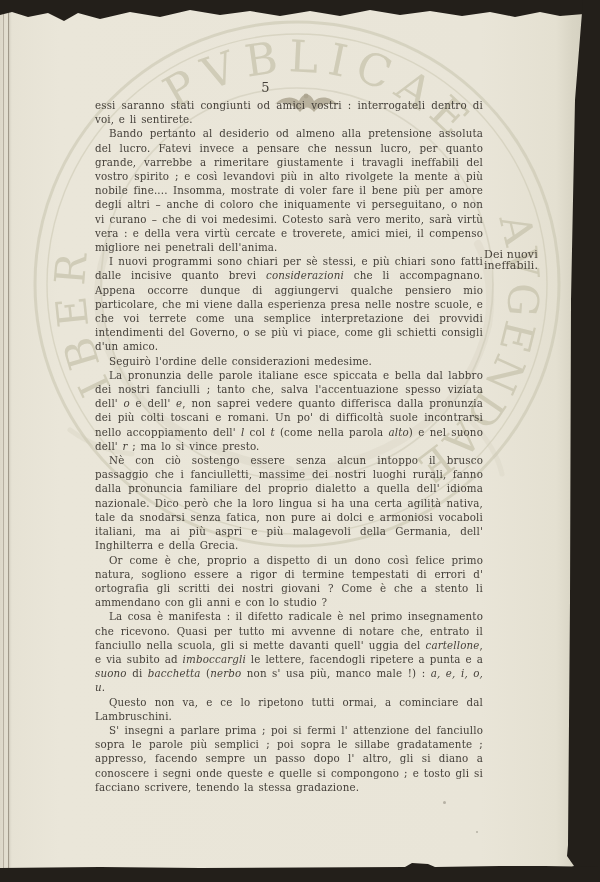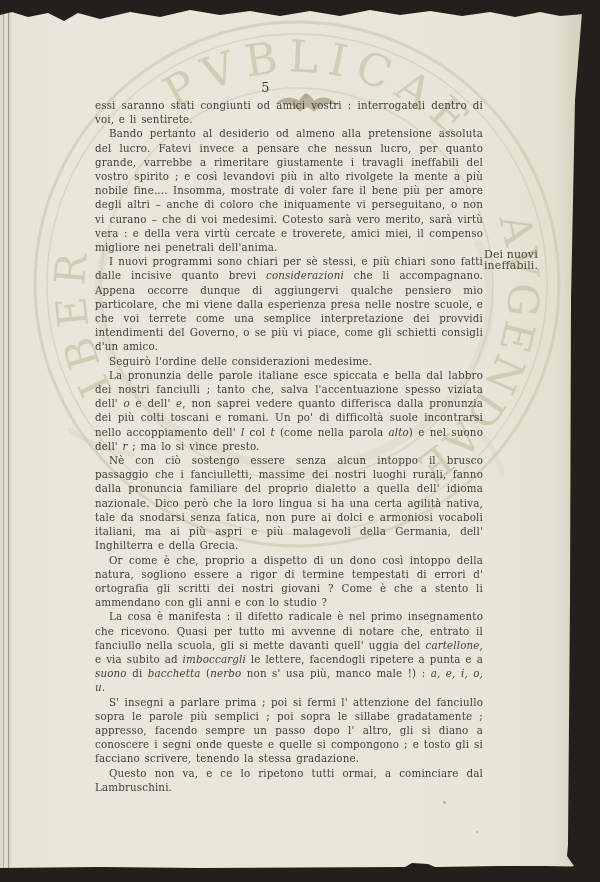--- a/index.html
+++ b/index.html
@@ -102,24 +102,24 @@
 
     <div class="page-number">5</div>
 
     <div class="text-column">
         <p class="no-indent"><span>essi saranno stati congiunti od amici vostri : interrogateli dentro di voi, e li sentirete.</span></p>
         <p><span>Bando pertanto al desiderio od almeno alla pretensione assoluta del lucro. Fatevi invece a pensare che nessun lucro, per quanto grande, varrebbe a rimeritare giustamente i travagli ineffabili del vostro spirito ; e così levandovi più in alto rivolgete la mente a più nobile fine.... Insomma, mostrate di voler fare il bene più per amore degli altri – anche di coloro che iniquamente vi perseguitano, o non vi curano – che di voi medesimi. Cotesto sarà vero merito, sarà virtù vera : e della vera virtù cercate e troverete, amici miei, il compenso migliore nei penetrali dell'anima.</span></p>
         <p><span>I nuovi programmi sono chiari per sè stessi, e più chiari sono fatti dalle incisive quanto brevi </span><i>considerazioni</i><span> che li accompagnano. Appena occorre dunque di aggiungervi qualche pensiero mio particolare, che mi viene dalla esperienza presa nelle nostre scuole, e che voi terrete come una semplice interpretazione dei provvidi intendimenti del Governo, o se più vi piace, come gli schietti consigli d'un amico.</span></p>
         <p><span>Seguirò l'ordine delle considerazioni medesime.</span></p>
         <p><span>La pronunzia delle parole italiane esce spiccata e bella dal labbro dei nostri fanciulli ; tanto che, salva l'accentuazione spesso viziata dell' </span><i>o</i><span> e dell' </span><i>e</i><span>, non saprei vedere quanto differisca dalla pronunzia dei più colti toscani e romani. Un po' di difficoltà suole incontrarsi nello accoppiamento dell' </span><i>l</i><span> col </span><i>t</i><span> (come nella parola </span><i>alto</i><span>) e nel suono dell' </span><i>r</i><span> ; ma lo si vince presto.</span></p>
         <p><span>Nè con ciò sostengo essere senza alcun intoppo il brusco passaggio che i fanciulletti, massime dei nostri luoghi rurali, fanno dalla pronuncia familiare del proprio dialetto a quella dell' idioma nazionale. Dico però che la loro lingua si ha una certa agilità nativa, tale da snodarsi senza fatica, non pure ai dolci e armoniosi vocaboli italiani, ma ai più aspri e più malagevoli della Germania, dell' Inghilterra e della Grecia.</span></p>
-        <p><span>Or come è che, proprio a dispetto di un dono così intoppo della natura, sogliono essere a rigor di termine tempestati di errori d' ortografia gli scritti dei nostri giovani ? Come è che a stento li ammendano con gli anni e con lo studio ?</span></p>
+        <p><span>Or come è che, proprio a dispetto di un dono così felice primo natura, sogliono essere a rigor di termine tempestati di errori d' ortografia gli scritti dei nostri giovani ? Come è che a stento li ammendano con gli anni e con lo studio ?</span></p>
         <p><span>La cosa è manifesta : il difetto radicale è nel primo insegnamento che ricevono. Quasi per tutto mi avvenne di notare che, entrato il fanciullo nella scuola, gli si mette davanti quell' uggia del </span><i>cartellone</i><span>, e via subito ad </span><i>imboccargli</i><span> le lettere, facendogli ripetere a punta e a </span><i>suono</i><span> di </span><i>bacchetta</i><span> (</span><i>nerbo</i><span> non s' usa più, manco male !) : </span><i>a, e, i, o, u</i><span>.</span></p>
+        <p><span>Questo non va, e ce lo ripetono tutti ormai, a cominciare dal Lambruschini.</span></p>
         <p><span>S' insegni a parlare prima ; poi si fermi l' attenzione del fanciullo sopra le parole più semplici ; poi sopra le sillabe gradatamente ; appresso, facendo sempre un passo dopo l' altro, gli si diano a conoscere i segni onde queste e quelle si compongono ; e tosto gli si facciano scrivere, tenendo la stessa gradazione.</span></p>
-        <p><span>Questo non va, e ce lo ripetono tutti ormai, a cominciare dal Lambruschini.</span></p>
       </div>
 
     <div class="margin-note note-1">
       <span>Dei nuovi</span>
       <span>ineffabili.</span>
     </div>
 
     <div class="speck" style="left:443px;top:801px;width:3px;height:3px;"></div>
     <div class="speck" style="left:476px;top:831px;width:2px;height:2px;"></div>
     <div class="speck" style="left:188px;top:538px;width:2px;height:2px;"></div>

